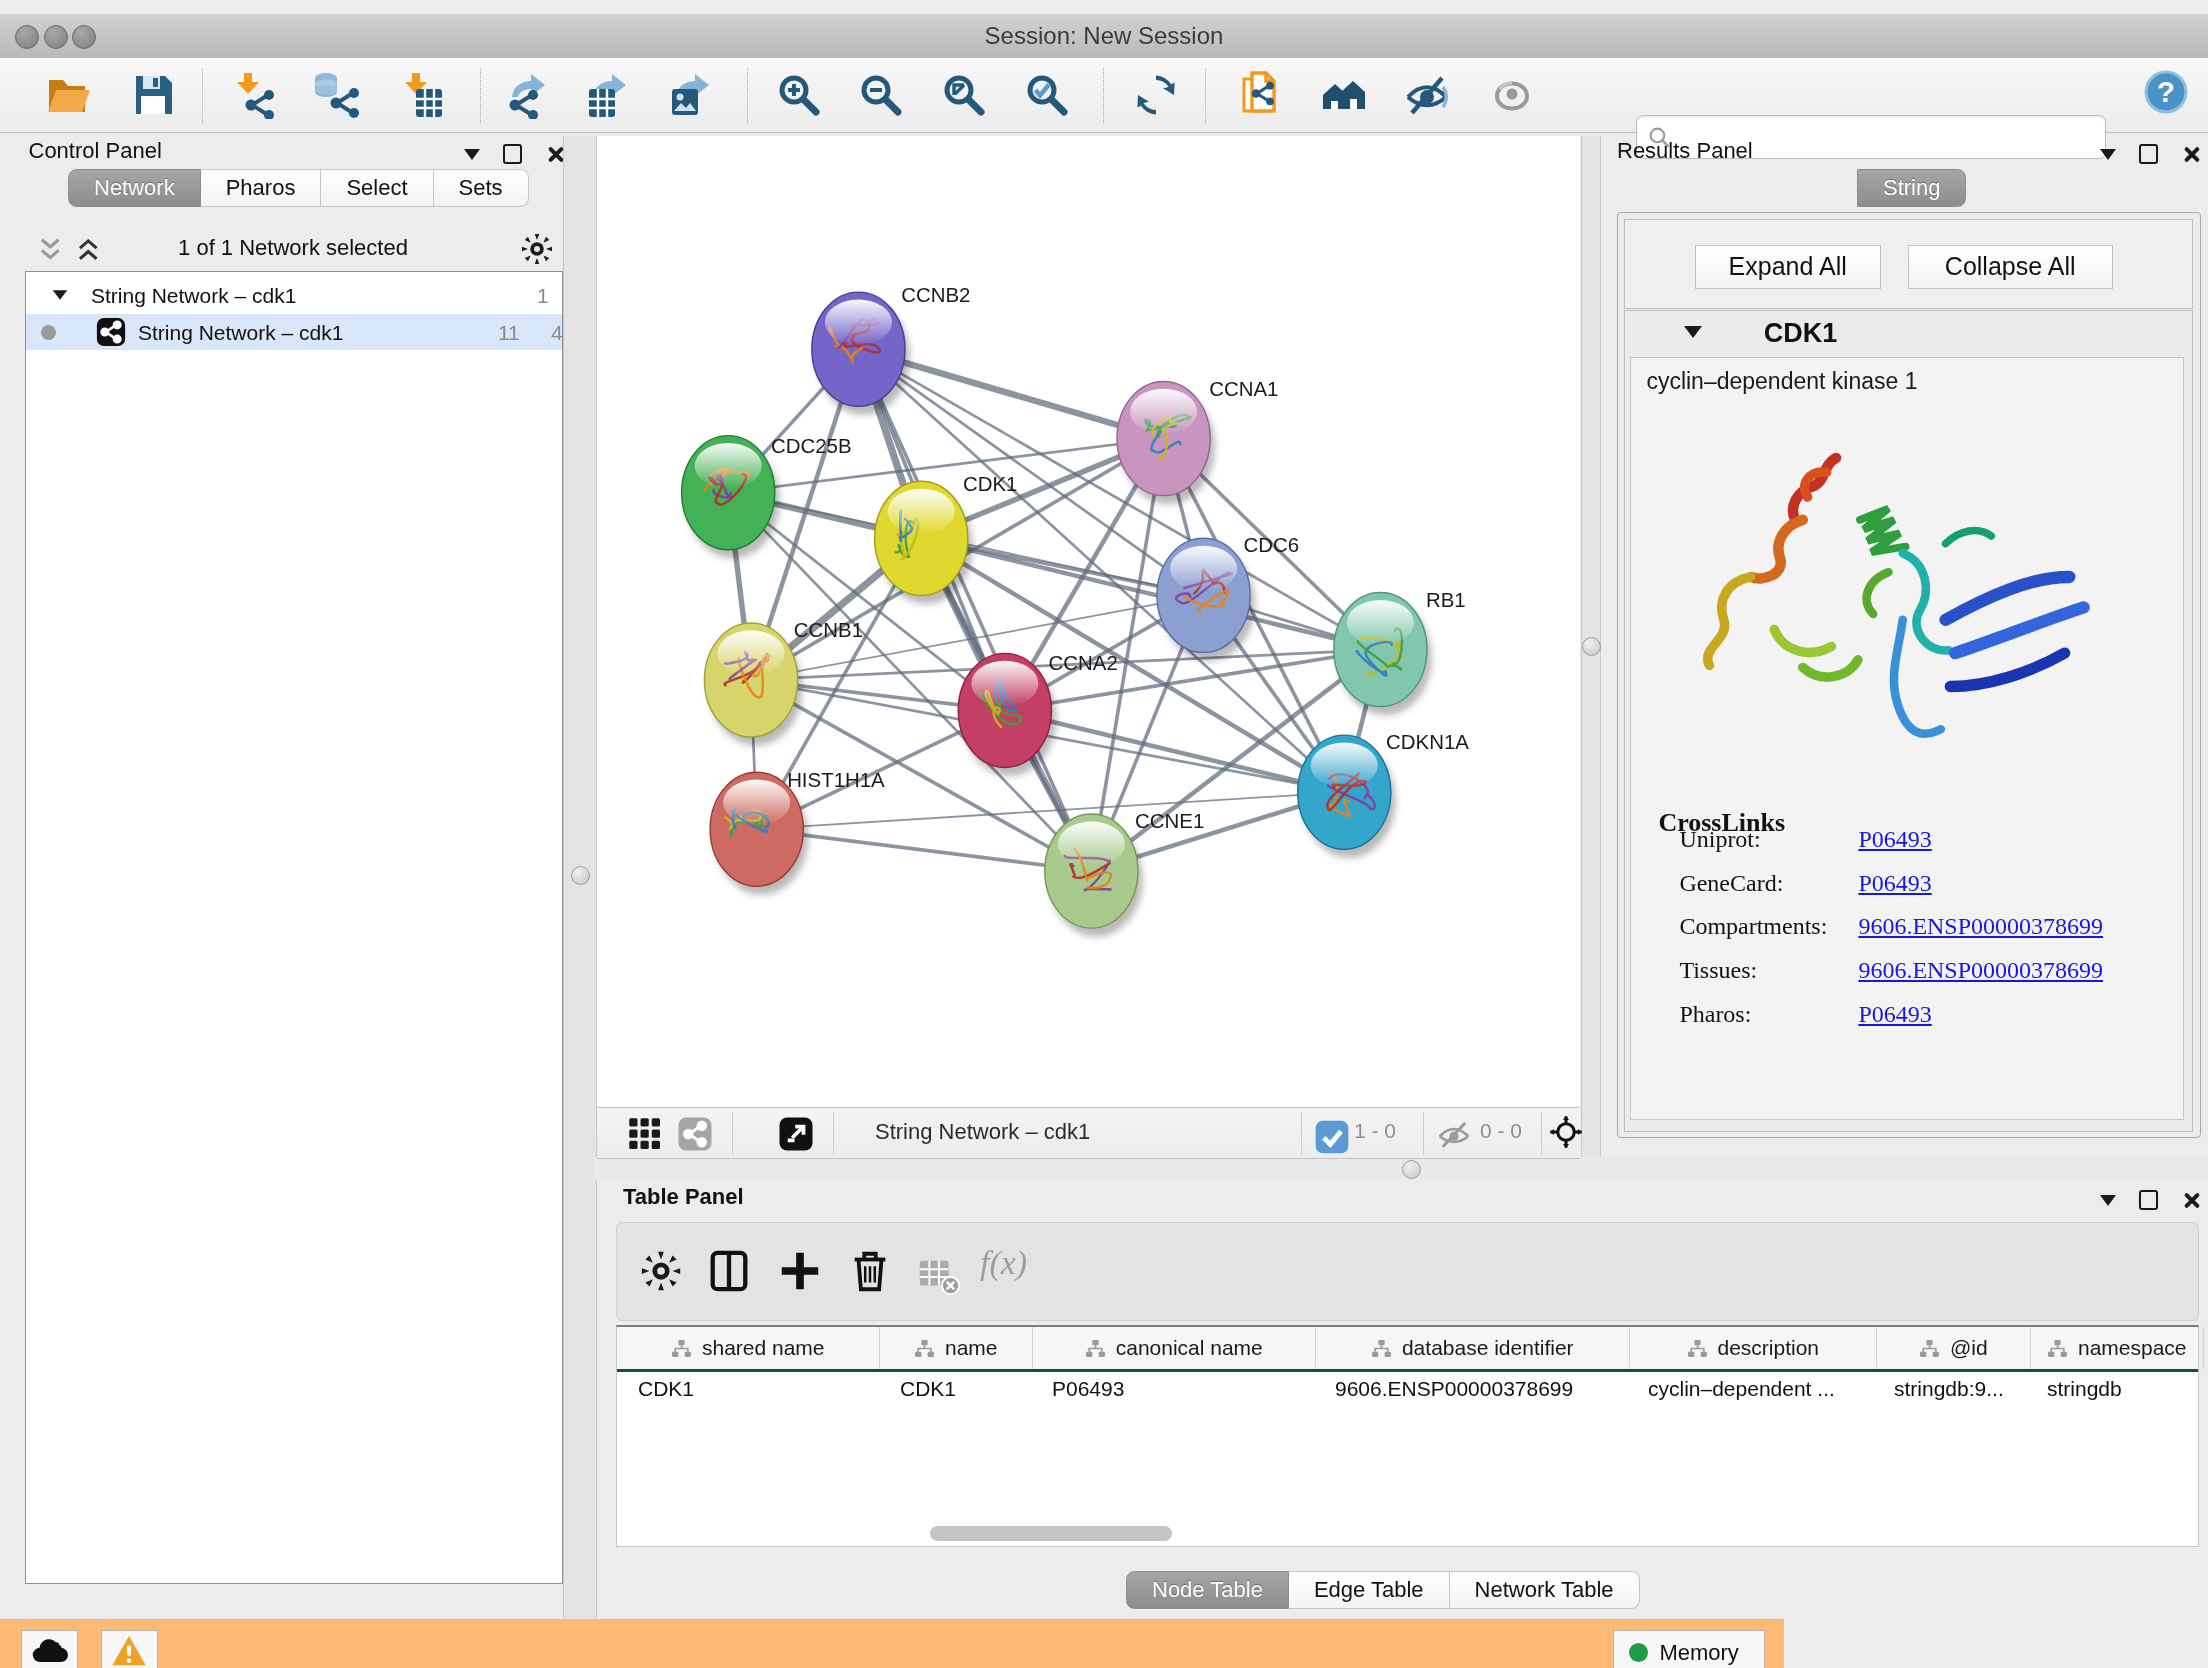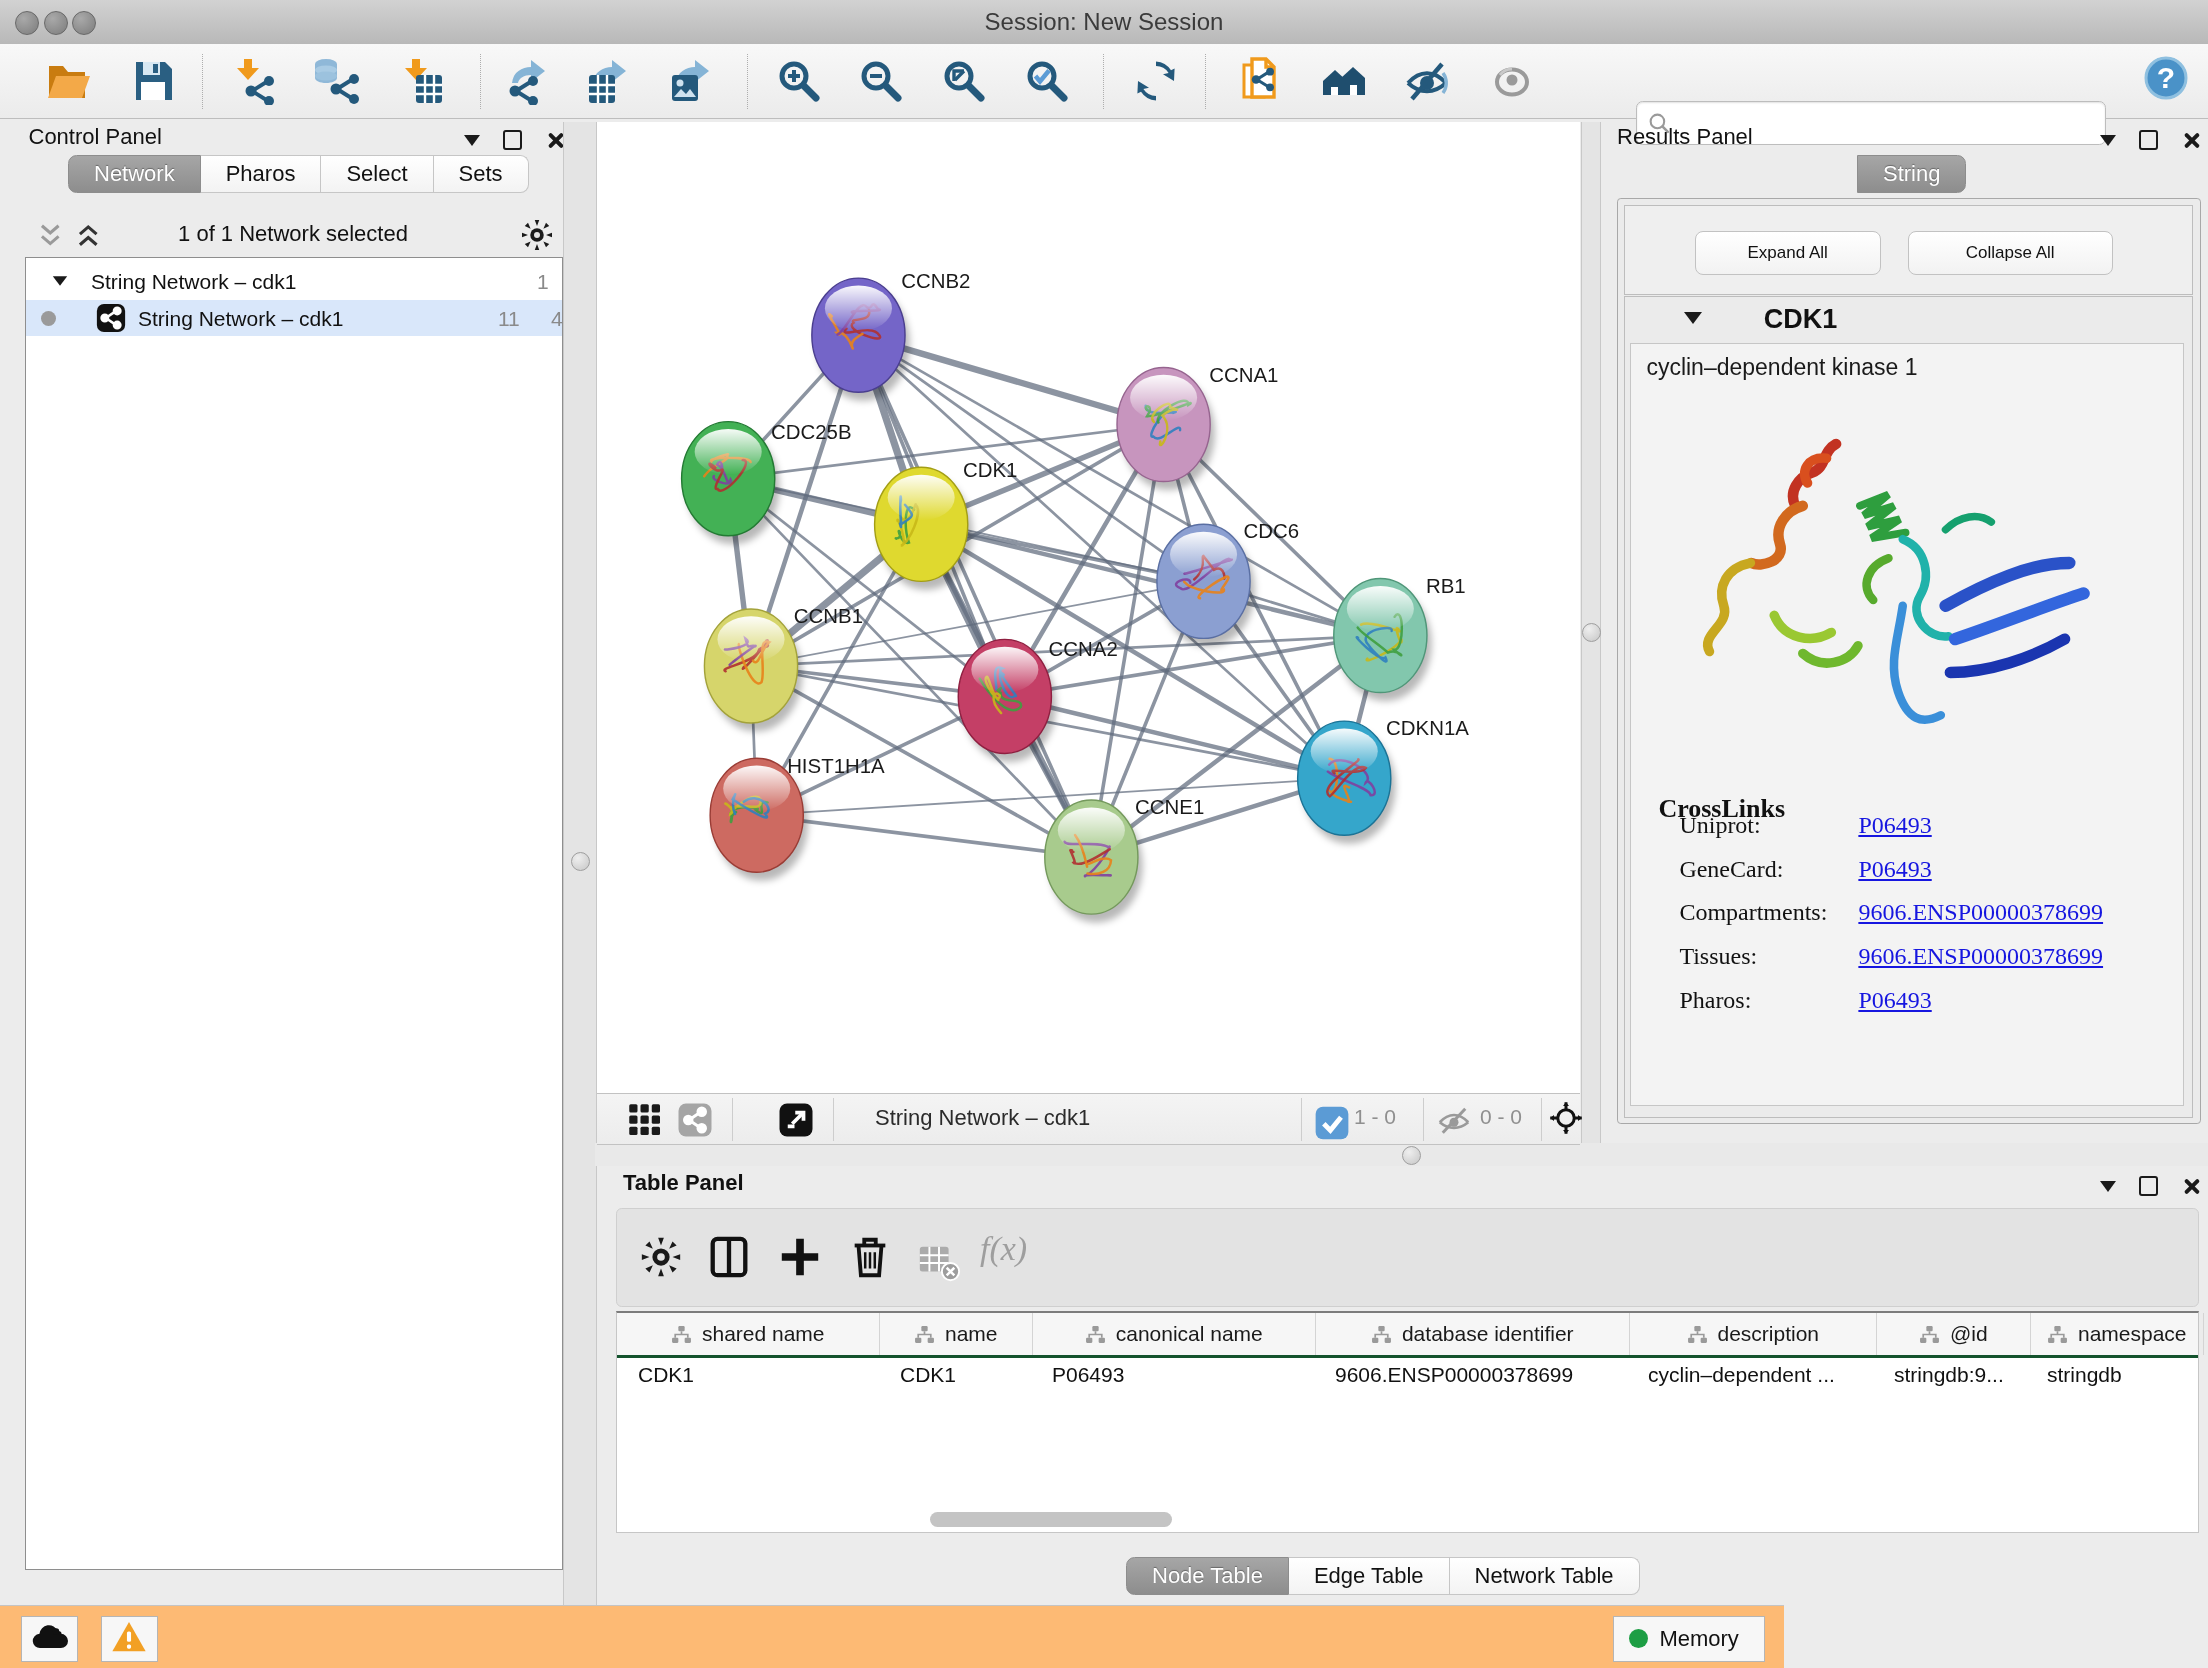--- a/index.html
+++ b/index.html
@@ -1,17 +1,17 @@
 <!DOCTYPE html>
 <html style="font-size:15px"><head>
 <meta charset="utf-8">
 <style>
   html,body{margin:0;padding:0;width:2208px;height:1668px;overflow:hidden;
     font-family:"Liberation Sans",sans-serif;background:#ececec;-webkit-font-smoothing:antialiased;}
-  .abs{position:absolute;}
+  .abs{position:absolute;margin-top:14px;}
   
   #titlebar{left:0;top:0;width:2208px;height:44px;
     background:linear-gradient(#d2d2d2,#b8b8b8);border-bottom:1px solid #979797;}
   .traffic{position:absolute;top:10.5px;width:22px;height:22px;border-radius:50%;
     background:radial-gradient(circle at 35% 30%,#a9a9a9,#7c7c7c);border:1px solid #696969;}
   #wtitle{position:absolute;top:7.6px;left:0;width:100%;text-align:center;
     font-size:24px;color:#3b3b3b;}
   
   #toolbar{left:0;top:44px;width:2208px;height:74px;
     background:linear-gradient(#f8f8f8,#ebebeb);border-bottom:1px solid #bdbdbd;}
@@ -70,21 +70,21 @@
   .vstrip{background:#e4e4e4;border-left:1px solid #c8c8c8;border-right:1px solid #c8c8c8;}
   .hstrip{background:#e9e9e9;}
   
   #rp-title{left:1617px;top:124px;}
   #rp-wbtns{left:2100px;top:126px;}
   #rp-tab{left:1857px;top:155px;}
   #rp-outer{left:1617px;top:198px;width:582px;height:924px;background:#ebebeb;
     border:1.9px solid #a8a8a8;border-radius:3.8px;}
   #rp-btnbox{left:5.7px;top:5.7px;width:567px;height:88px;background:#efefef;border:1px solid #bdbdbd;position:absolute;}
   .rp-btn{position:absolute;top:25px;height:44px;background:linear-gradient(#ffffff,#f2f2f2);
-    border:1px solid #c2c2c2;border-radius:8px;font-size:17px;color:#111;text-align:center;}
+    border:1px solid #c2c2c2;border-radius:0;font-size:25px;color:#111;text-align:center;}
   #rp-genebox{left:5.7px;top:97px;width:567px;height:820px;border:1px solid #bdbdbd;position:absolute;background:#ebebeb;}
   #rp-genehdr{position:absolute;left:0;top:0;width:100%;height:44px;}
   #rp-genehdr .tri-down{position:absolute;left:59px;top:15px;}
   #gene-name{position:absolute;left:139px;top:6.7px;font-size:27px;font-weight:bold;color:#111;}
   #rp-content{position:absolute;left:5.7px;top:46px;width:552px;height:761px;background:#f3f3f3;border:1px solid #c6c6c6;overflow:hidden;}
   #gene-desc{position:absolute;left:15px;top:9.5px;font-size:23px;color:#1a1a1a;}
   #protein-img{position:absolute;left:28.5px;top:67px;width:495px;height:342px;}
   #xl-head{position:absolute;left:27px;top:450px;font-family:"Liberation Serif",serif;
     font-size:26px;font-weight:bold;color:#111;}
   .xl-row{position:absolute;left:48px;width:495px;height:44px;font-family:"Liberation Serif",serif;font-size:24px;color:#111;}

